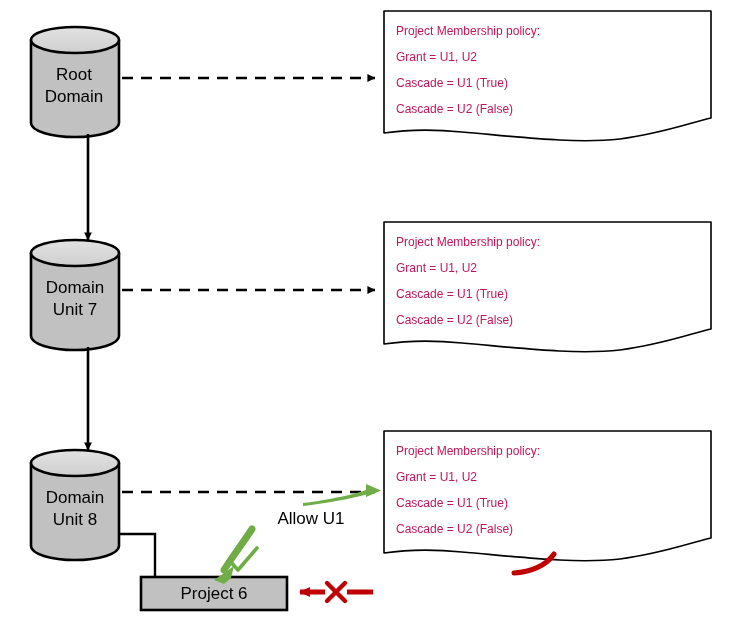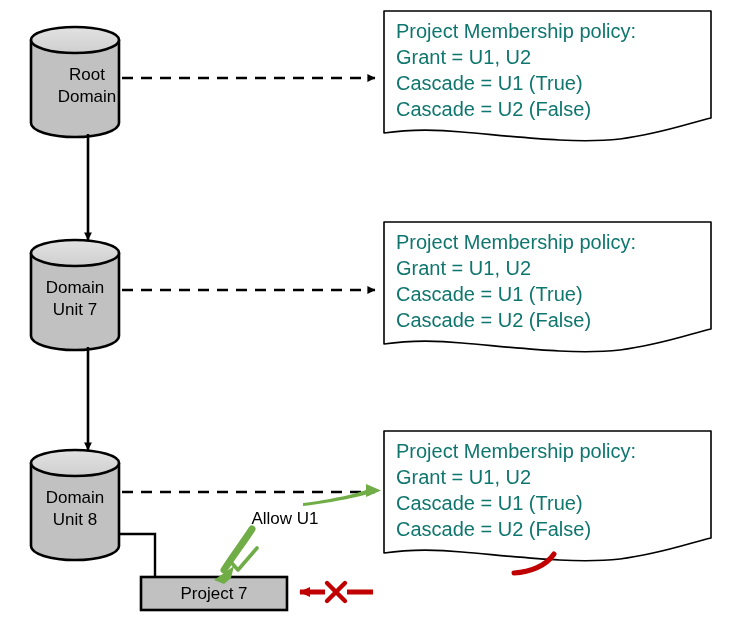--- a/index.html
+++ b/index.html
@@ -29,22 +29,22 @@
     text-align: center;
     color: #000000;
     font-size: 17px;
     line-height: 22px;
     font-family: "Liberation Sans", sans-serif;
     pointer-events: none;
     white-space: pre-line;
   }
   .policy-text {
     position: absolute;
-    color: #0f766e;
-    font-size: 20px;
+    color: #be185d;
+    font-size: 12px;
     line-height: 26px;
     font-family: "Liberation Sans", sans-serif;
   }
   .policy-text .b { font-weight: normal; }
   .annot {
     position: absolute;
     color: #000000;
     font-size: 17px;
     line-height: 22px;
     font-family: "Liberation Sans", sans-serif;
@@ -136,30 +136,30 @@
     <path d="M214,580 L234,566 L231,578 L224,584 Z" fill="#70ad47"></path>
 
     <path d="M229,560 L238,570 L257,548" fill="none" stroke="#70ad47" stroke-width="3.6" stroke-linecap="round" stroke-linejoin="round"></path>
 
     <line x1="373" y1="592" x2="300" y2="592" stroke="#c00000" stroke-width="5" marker-end="url(#arrowRed)" stroke-dasharray="26 22"></line>
     <path d="M327,583 L345,601 M345,583 L327,601" stroke="#c00000" stroke-width="4.4" stroke-linecap="round" fill="none"></path>
 
     <path d="M514,573 C530,572 546,566 554,554" fill="none" stroke="#c00000" stroke-width="5" stroke-linecap="round"></path>
   </svg>
 
-  <div class="node-label" style="left:33px; top:64px; width:108px;">Root
+  <div class="node-label" style="left:20px; top:64px; width:108px;">Root
 Domain</div>
 
   <div class="node-label" style="left:31px; top:277px; width:88px;">Domain
 Unit 7</div>
 
   <div class="node-label" style="left:31px; top:487px; width:88px;">Domain
 Unit 8</div>
 
-  <div class="proj-label" style="left:141px; top:577px; width:146px;">Project 7</div>
+  <div class="proj-label" style="left:141px; top:577px; width:146px;">Project 6</div>
 
   <div class="policy-text" style="left:396px; top:18px;">
     <div>Project Membership policy:</div>
     <div><span>Grant = </span><span class="b">U1, U2</span></div>
     <div><span>Cascade = U1 </span><span class="b">(True)</span></div>
     <div><span>Cascade = U2 </span><span class="b">(False)</span></div>
   </div>
 
   <div class="policy-text" style="left:396px; top:229px;">
     <div>Project Membership policy:</div>
@@ -168,16 +168,16 @@
     <div><span>Cascade = U2 </span><span class="b">(False)</span></div>
   </div>
 
   <div class="policy-text" style="left:396px; top:438px;">
     <div>Project Membership policy:</div>
     <div><span>Grant = </span><span class="b">U1, U2</span></div>
     <div><span>Cascade = U1 </span><span class="b">(True)</span></div>
     <div><span>Cascade = U2 </span><span class="b">(False)</span></div>
   </div>
 
-  <div class="annot" style="left:215px; top:508px; width:140px;">Allow U1</div>
+  <div class="annot" style="left:241px; top:508px; width:140px;">Allow U1</div>
 
 
 </div>
 
 </body></html>

